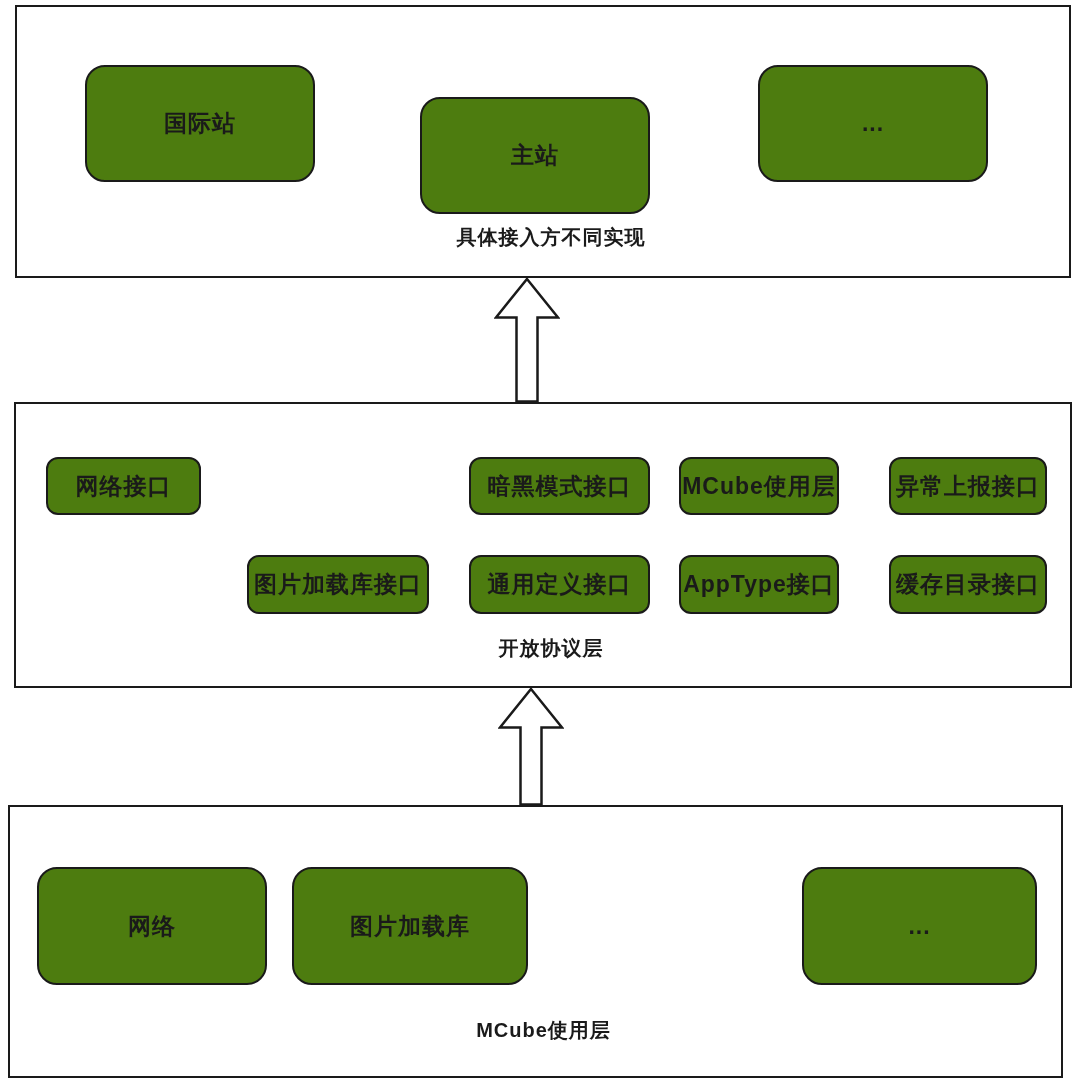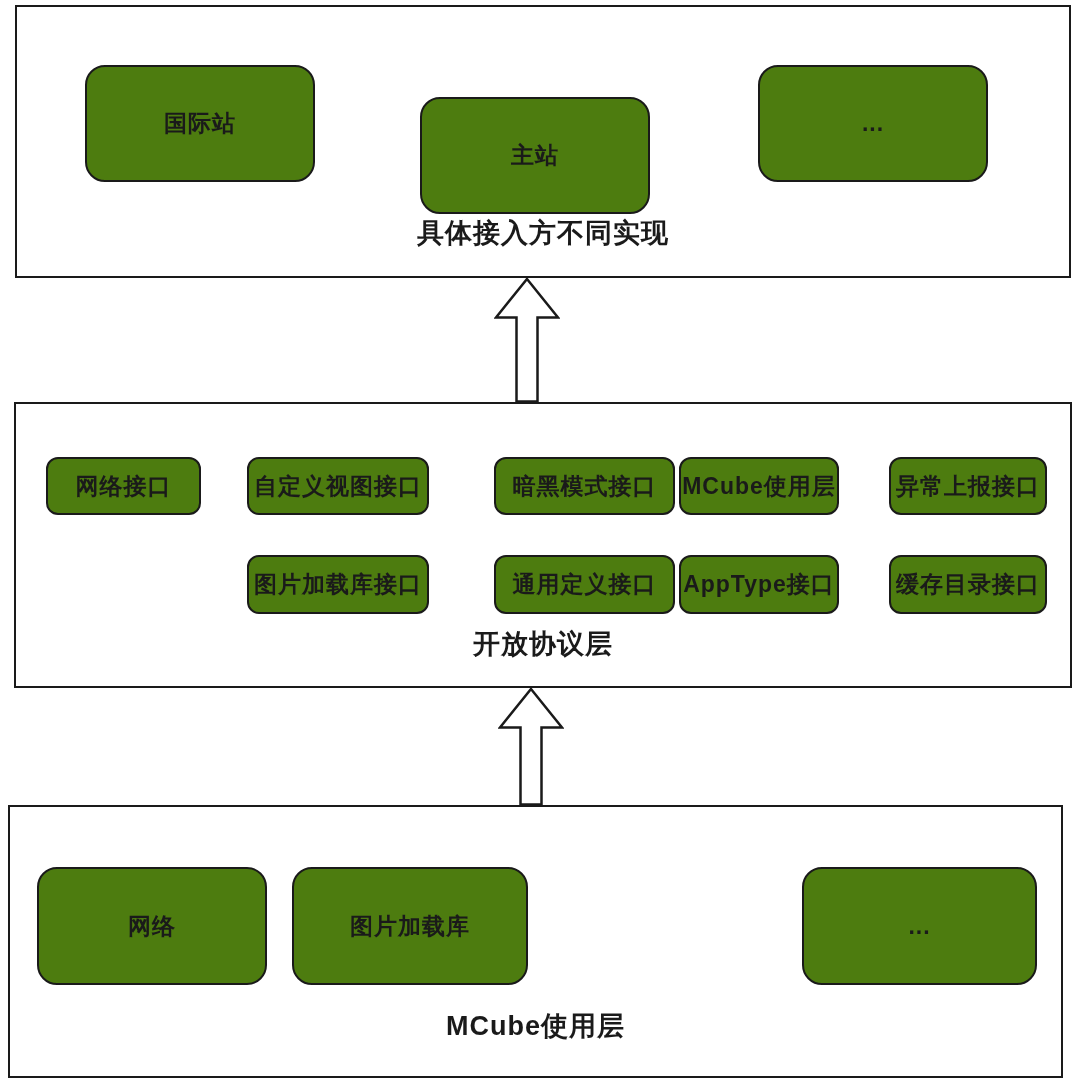--- a/index.html
+++ b/index.html
@@ -43,36 +43,36 @@
   
   #box-international { left: 68px;  top: 58px; width: 230px; }
   #box-mainsite      { left: 403px; top: 58px; width: 230px; margin-top: 32px; }
   #box-more-top      { left: 741px; top: 58px; width: 230px; }
 
   
   .proto-row1 { top: 53px; }
   .proto-row2 { top: 151px; height: 59px; }
   .proto-col1 { left: 30px;  width: 155px; }
   .proto-col2 { left: 231px; width: 182px; }
-  .proto-col3 { left: 453px; width: 181px; margin-left: 25px; }
+  .proto-col3 { left: 453px; width: 181px; }
   .proto-col4 { left: 663px; width: 160px; }
   .proto-col5 { left: 873px; width: 158px; }
 
   
   #box-network-bottom { left: 27px;  top: 60px; width: 230px; height: 118px; }
   #box-imageloader    { left: 282px; top: 60px; width: 236px; height: 118px; }
   #box-tracking       { left: 536px; top: 60px; width: 239px; height: 118px; }
   #box-more-bottom    { left: 792px; top: 60px; width: 235px; height: 118px; }
 
   .layer-label {
     position: absolute;
-    left: 0;
+    left: 8px;
     width: 100%;
     text-align: center;
-    font-size: 27px;
+    font-size: 20px;
     font-weight: 600;
     letter-spacing: 1px;
   }
   #label-access   { bottom: 25px; }
   #label-protocol { bottom: 24px; }
   #label-mcube    { bottom: 32px; }
 
   .up-arrow {
     position: absolute;
     display: block;
@@ -96,23 +96,20 @@
   <div class="layer-label" id="label-access">具体接入方不同实现</div>
 </div>
 
 <svg class="up-arrow" id="arrow-1" viewBox="0 0 66 126" aria-hidden="true">
   <path d="M33 2 L64 40.5 L43.5 40.5 L43.5 124.5 L22.5 124.5 L22.5 40.5 L2 40.5 Z" fill="#ffffff" stroke="#1a1a1a" stroke-width="2.5" stroke-linejoin="miter"></path>
 </svg>
 
 <div class="layer" id="layer-protocol">
   <div class="small-box proto-row1 proto-col1">
     <span>网络接口</span>
-  </div>
-  <div class="small-box proto-row1 proto-col2">
-    <span>自定义视图接口</span>
   </div>
   <div class="small-box proto-row1 proto-col3">
     <span>暗黑模式接口</span>
   </div>
   <div class="small-box proto-row1 proto-col4">
     <span>MCube使用层</span>
   </div>
   <div class="small-box proto-row1 proto-col5">
     <span>异常上报接口</span>
   </div>

